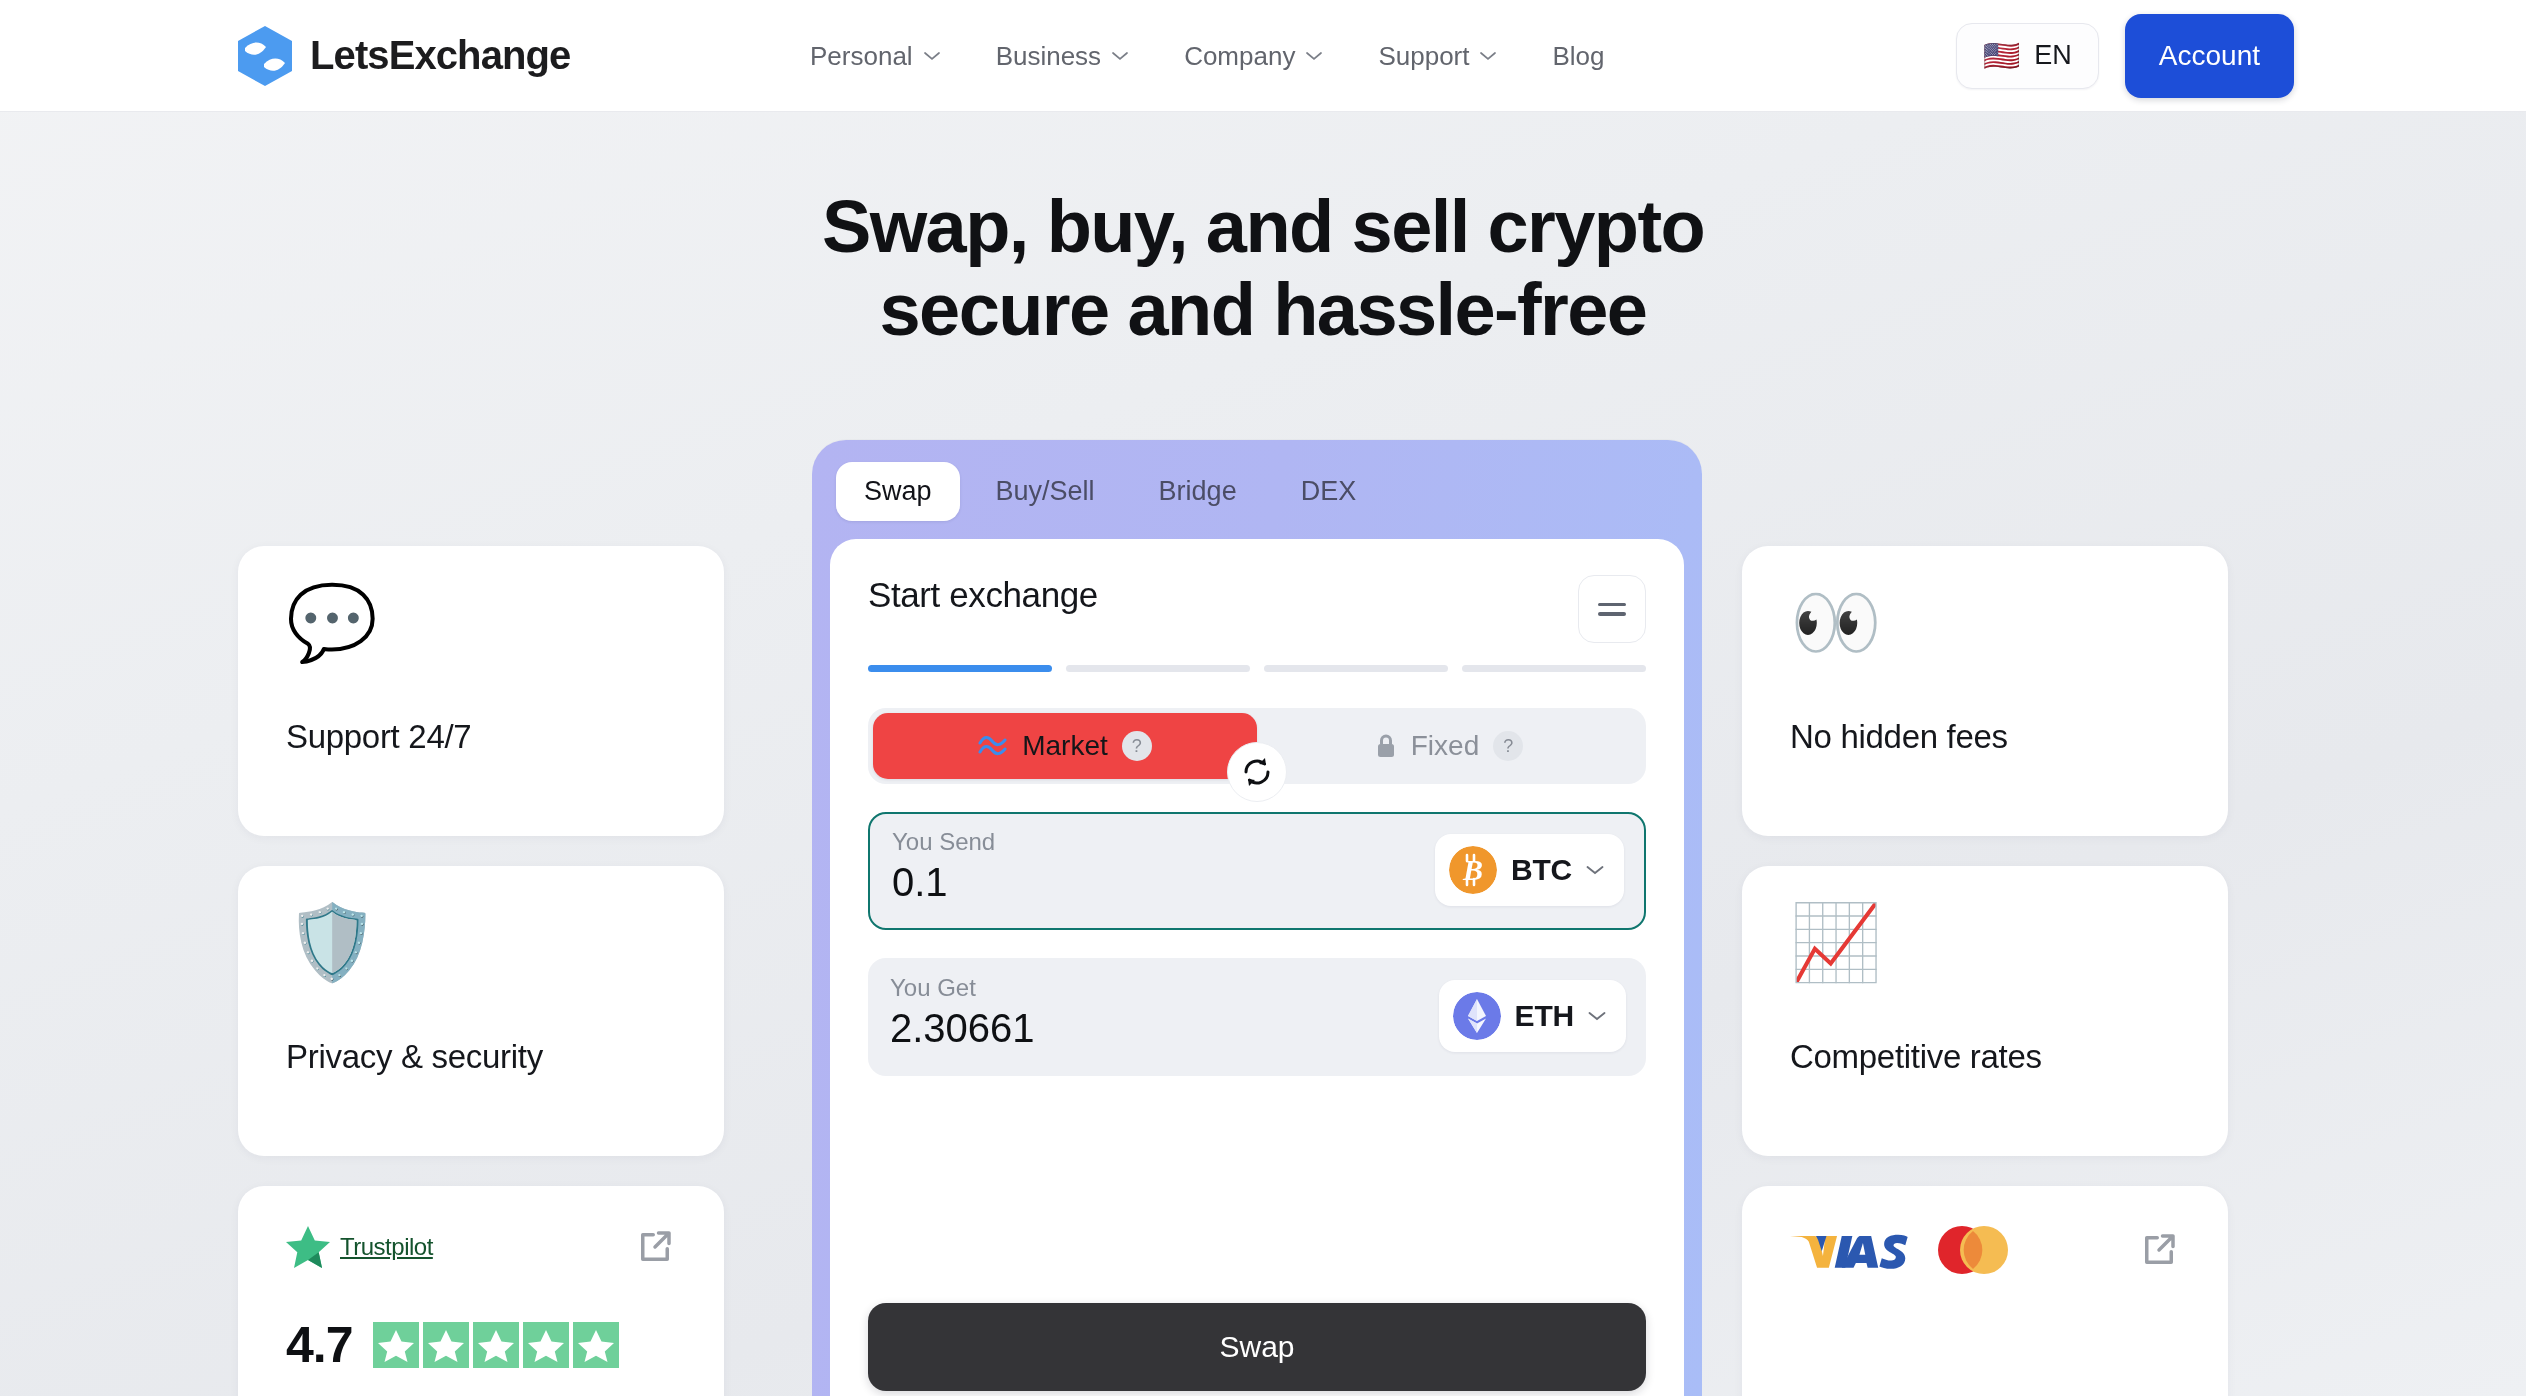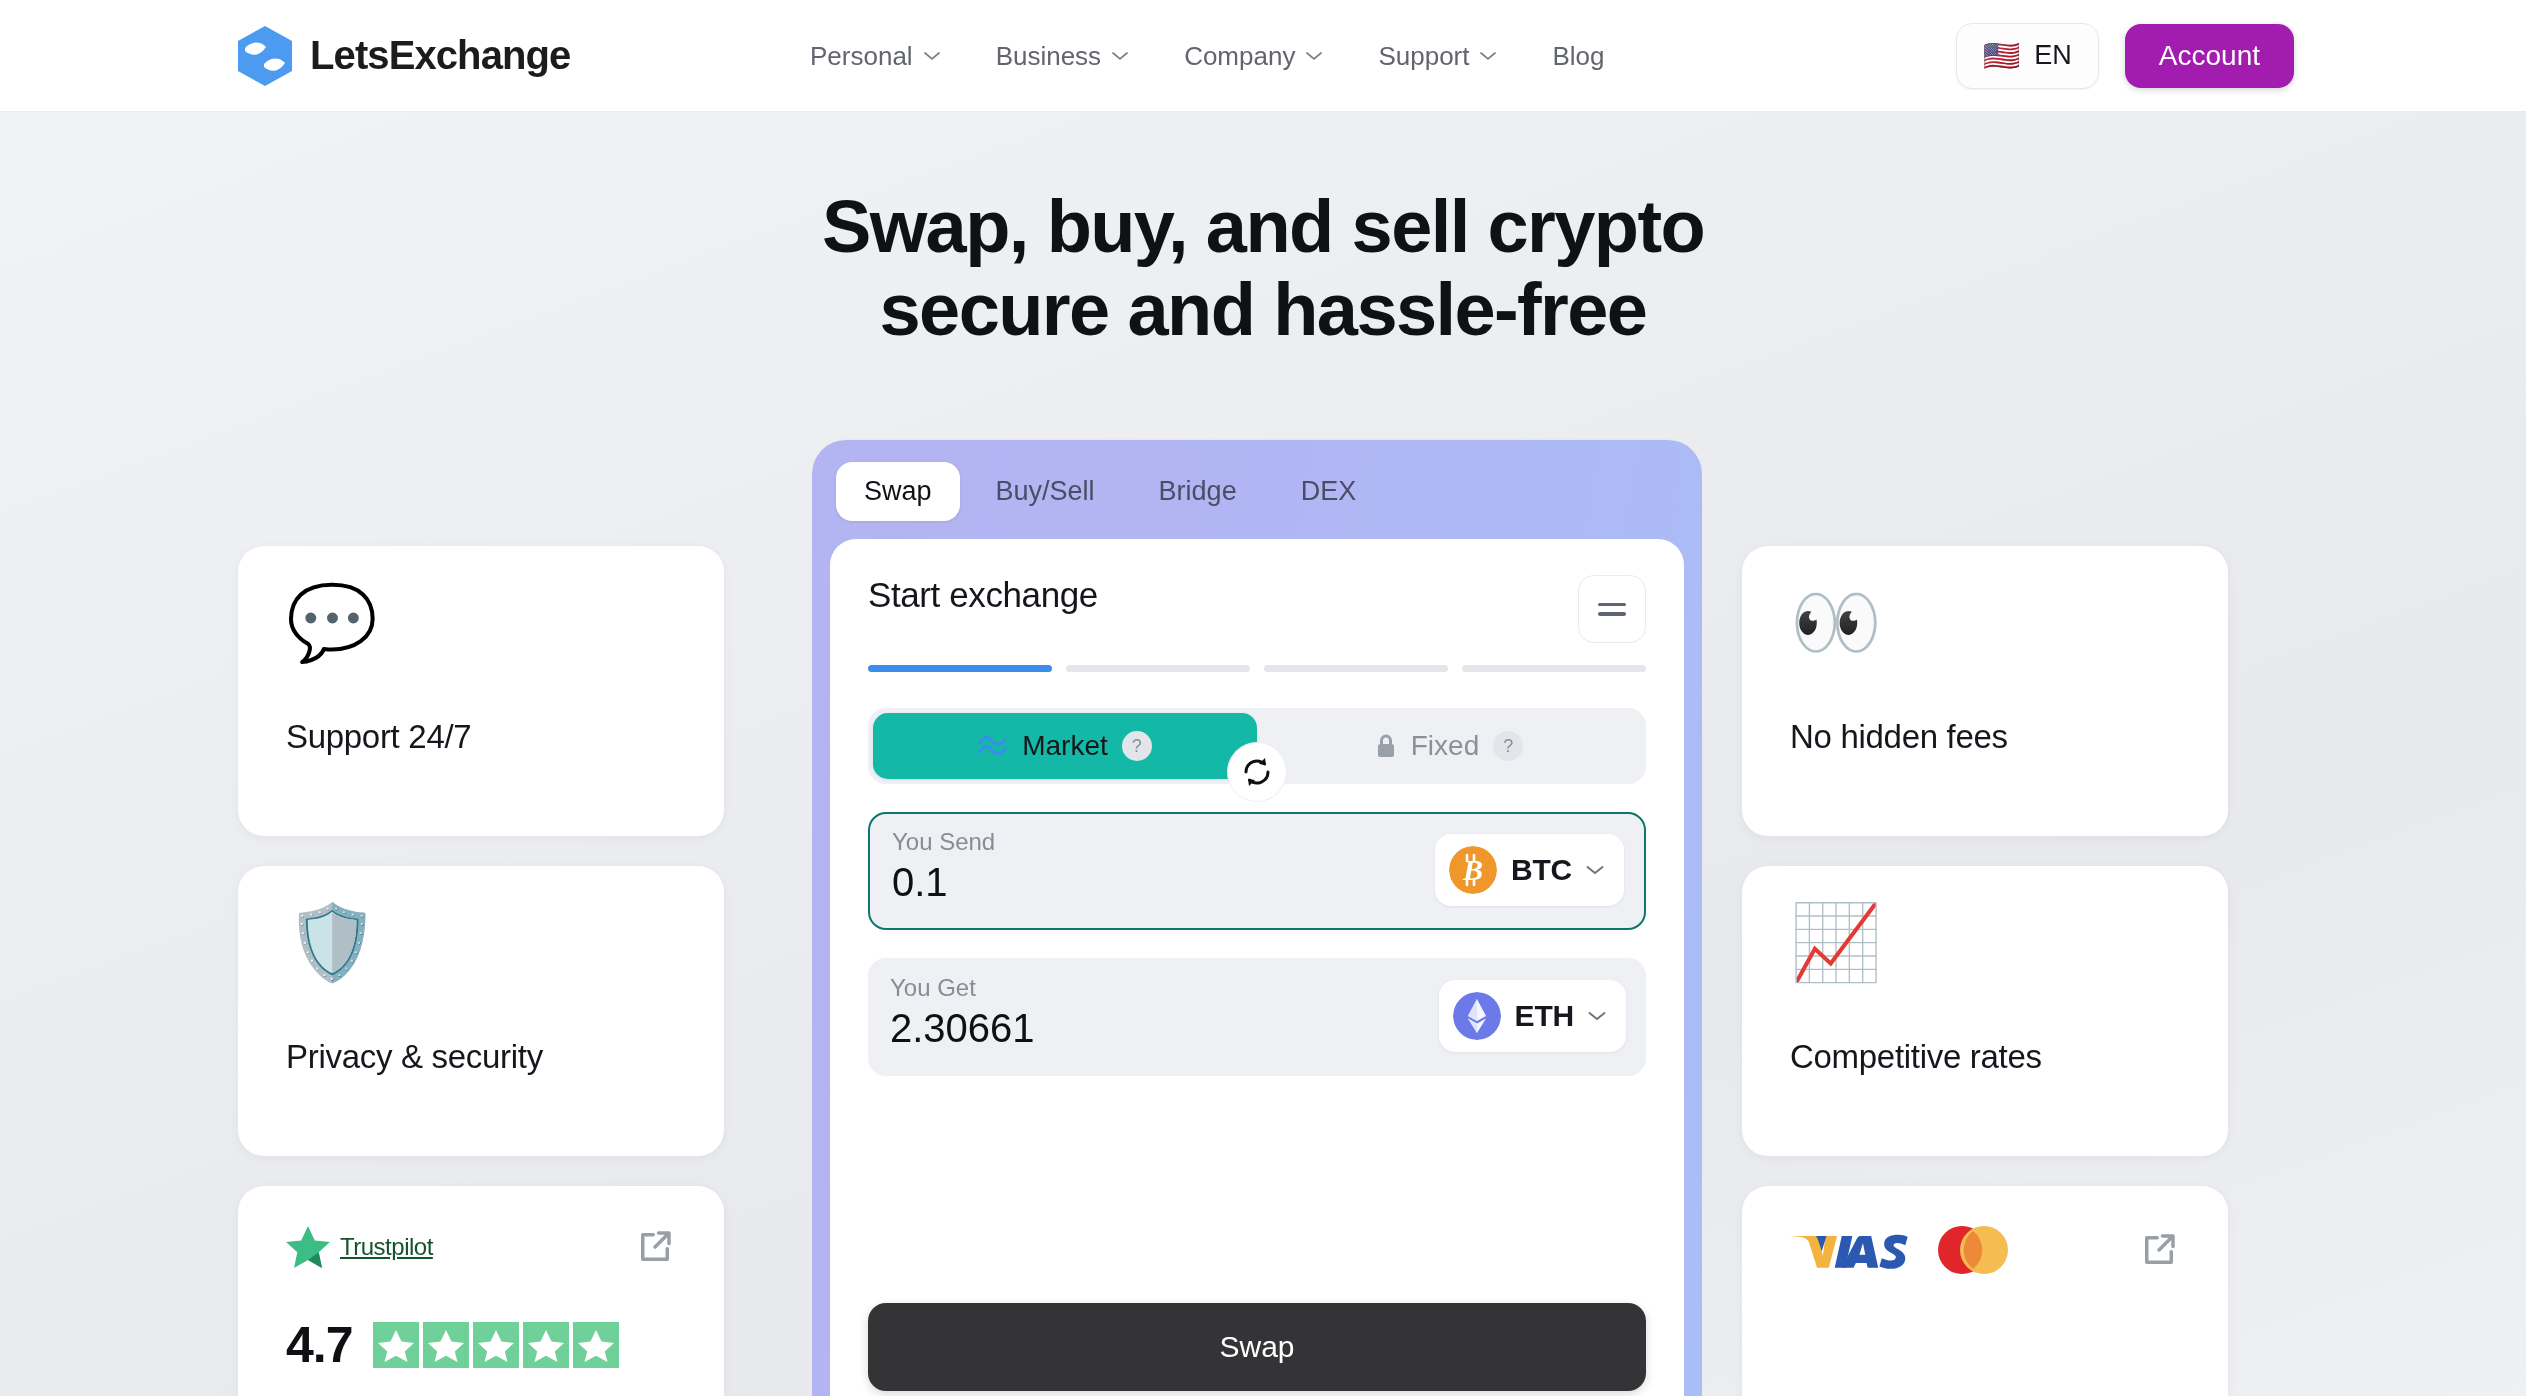--- a/index.html
+++ b/index.html
@@ -59,22 +59,22 @@
   .lang-btn {
     display: flex; align-items: center; gap: 14px;
     height: 66px; padding: 0 26px;
     background: #fdfdfe; border: 1px solid #e7e8ee;
     border-radius: 16px; cursor: pointer;
     box-shadow: 0 1px 2px rgba(20,25,50,.05);
   }
   .flag { font-size: 30px; line-height: 1; }
   .lang-label { font-size: 27px; color: #16181d; font-weight: 400; }
   .account-btn {
-    height: 64px; padding: 0 34px;
-    background: #a21caf; color: #ffffff;
+    height: 84px; padding: 0 34px;
+    background: #1d4ed8; color: #ffffff;
     border: none; border-radius: 16px;
     font-size: 28px; font-family: inherit;
     display: flex; align-items: center; justify-content: center;
     cursor: pointer;
     box-shadow: 0 2px 6px rgba(20,25,50,.18);
   }
 
   
   .hero {
     position: absolute; top: 186px; left: 0; width: 2526px;
@@ -136,21 +136,21 @@
     display: flex; align-items: center;
     background: #eef0f4; border-radius: 18px;
     padding: 5px; height: 76px;
   }
   .mode {
     flex: 1; height: 100%;
     display: flex; align-items: center; justify-content: center;
     gap: 14px; font-size: 28px; color: #8b9099;
     border-radius: 15px; cursor: pointer;
   }
-  .mode.active { background: #14b8a6; color: #141619; box-shadow: 0 1px 3px rgba(30,30,70,.10); }
+  .mode.active { background: #ef4444; color: #141619; box-shadow: 0 1px 3px rgba(30,30,70,.10); }
   .mode-ico { font-size: 28px; line-height: 1; display: flex; align-items: center; }
   .q-badge {
     width: 30px; height: 30px; border-radius: 50%;
     background: #e2e5ea; color: #878c95;
     font-size: 18px; display: flex; align-items: center; justify-content: center;
     cursor: pointer;
   }
 
   .field {
     position: relative;

